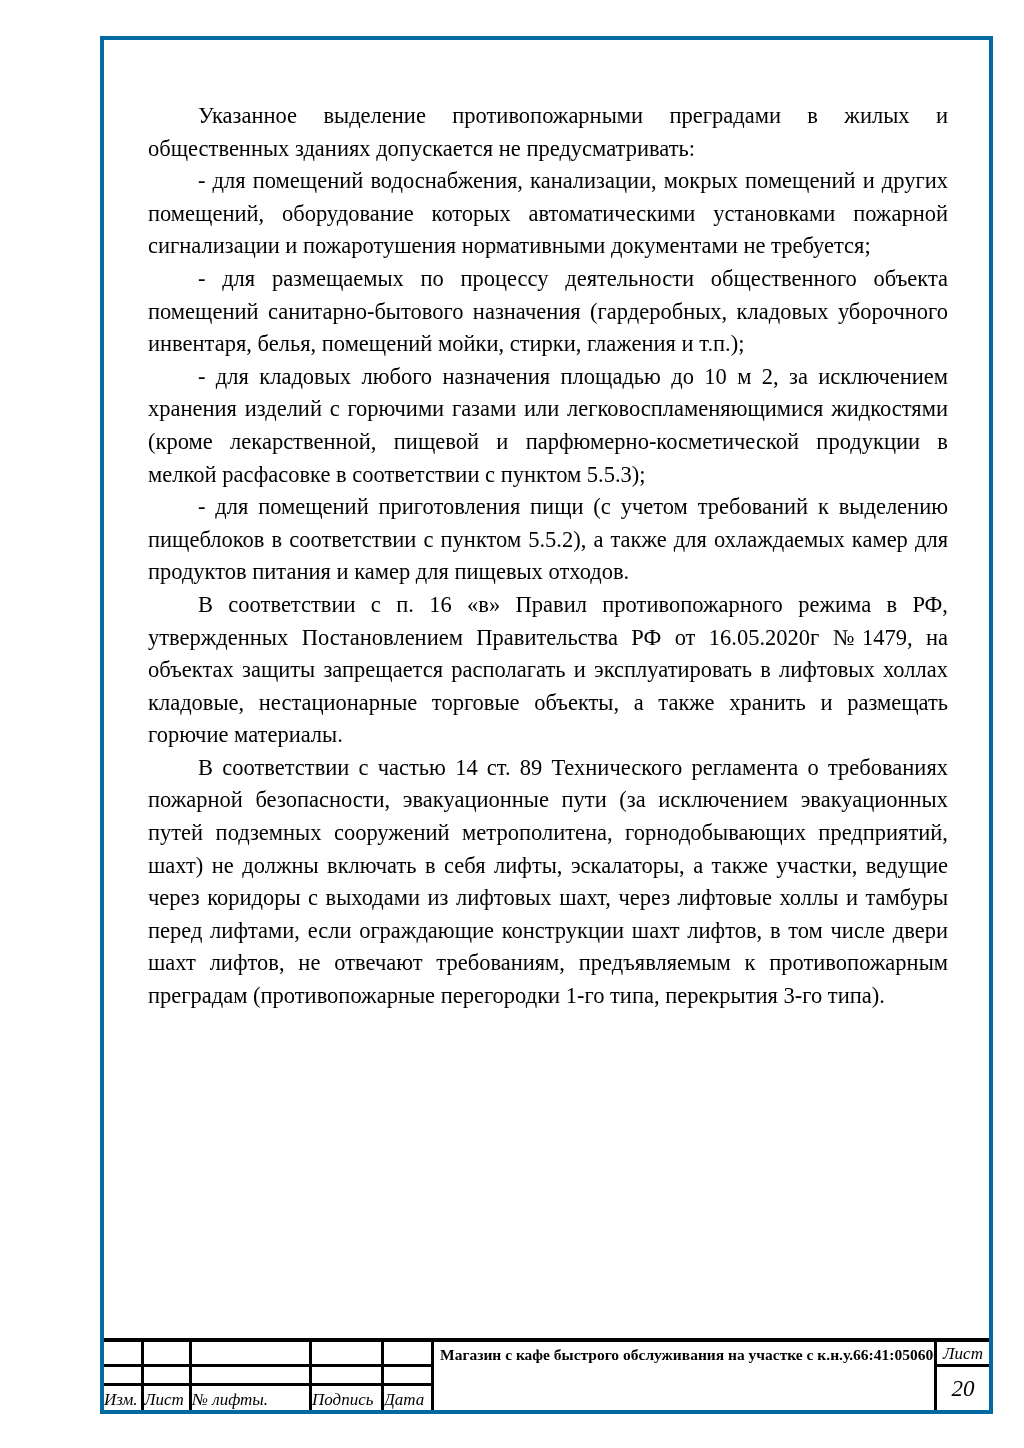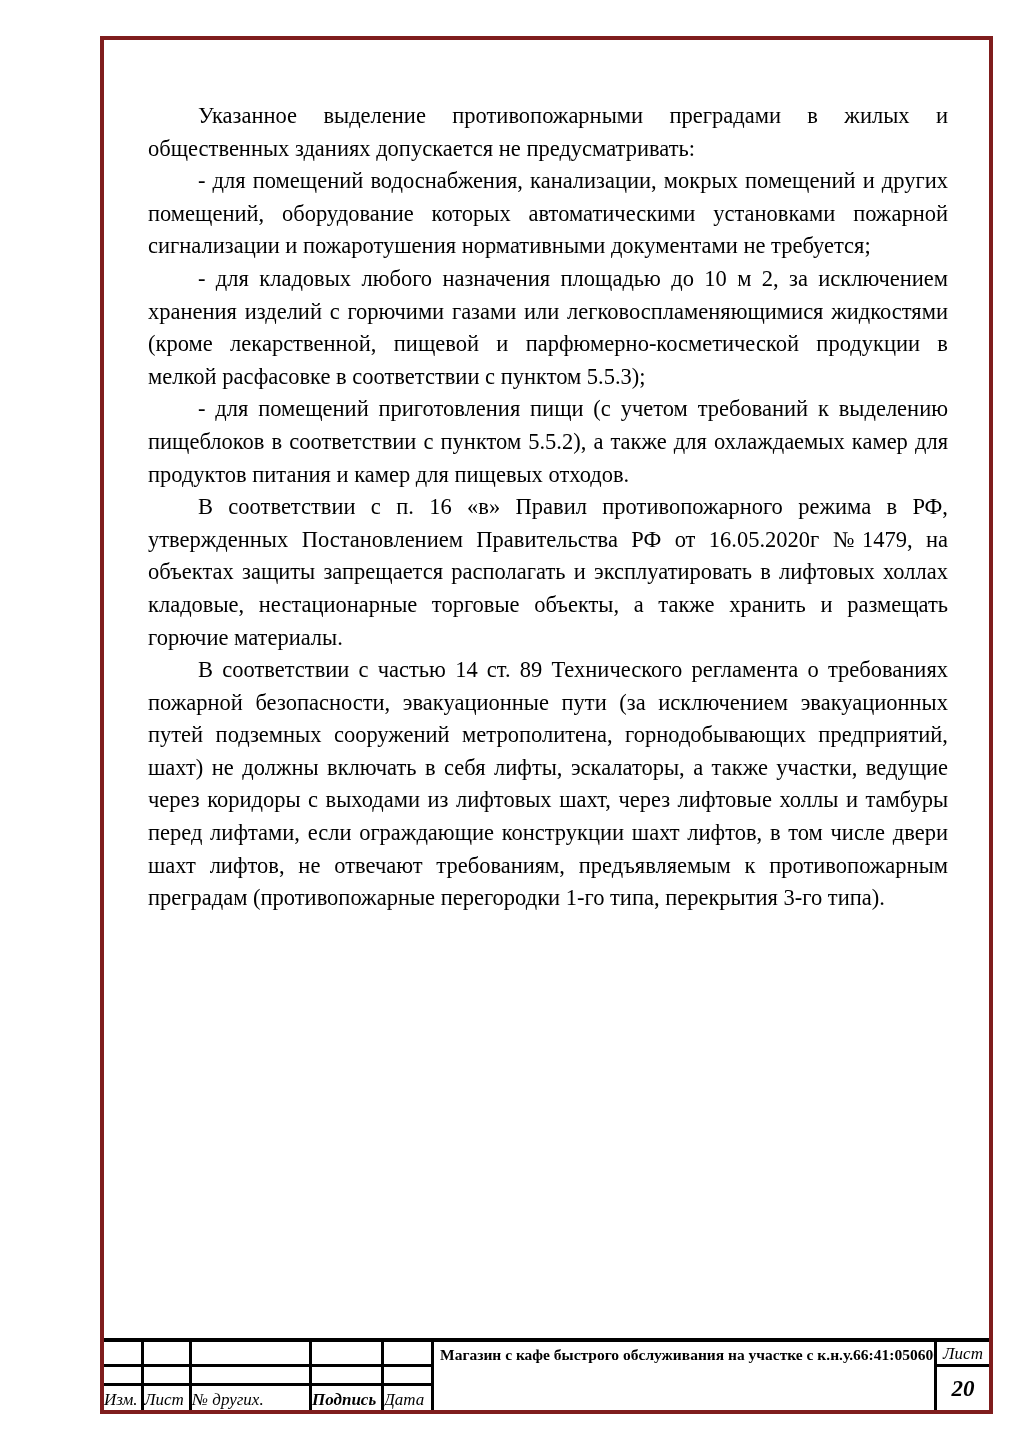--- a/index.html
+++ b/index.html
@@ -12,21 +12,21 @@
   }
   .page {
     position:absolute; left:0; top:0;
     width:1024px; height:1448px;
     background:#ffffff;
   }
   .frame {
     position:absolute;
     left:100px; top:36px;
     width:893px; height:1378px;
-    border:4px solid #7f1d1d;
+    border:4px solid #0369a1;
     background:#ffffff;
   }
   .doc-body {
     position:absolute;
     left:44px; top:60px;
     width:800px;
   }
   .doc-body p {
     font-size:22.5px;
     line-height:32.6px;
@@ -83,32 +83,32 @@
   .stamp .sheet-num {
     grid-column:7; grid-row:2 / span 2;
     border-right:none;
     border-bottom:none;
     font-style:italic;
     font-size:23px;
     text-align:center;
     display:flex;
     align-items:center;
     justify-content:center;
-    font-weight:bold;
   }
 </style>
 </head>
 <body>
 
 <div class="page">
   <div class="frame">
 
     <div class="doc-body">
       <p>Указанное выделение противопожарными преградами в жилых и общественных зданиях допускается не предусматривать:</p>
       <p>- для помещений водоснабжения, канализации, мокрых помещений и других помещений, оборудование которых автоматическими установками пожарной сигнализации и пожаротушения нормативными документами не требуется;</p>
+      <p>- для размещаемых по процессу деятельности общественного объекта помещений санитарно-бытового назначения (гардеробных, кладовых уборочного инвентаря, белья, помещений мойки, стирки, глажения и т.п.);</p>
       <p>- для кладовых любого назначения площадью до 10 м 2, за исключением хранения изделий с горючими газами или легковоспламеняющимися жидкостями (кроме лекарственной, пищевой и парфюмерно-косметической продукции в мелкой расфасовке в соответствии с пунктом 5.5.3);</p>
       <p>- для помещений приготовления пищи (с учетом требований к выделению пищеблоков в соответствии с пунктом 5.5.2), а также для охлаждаемых камер для продуктов питания и камер для пищевых отходов.</p>
       <p>В соответствии с п. 16 «в» Правил противопожарного режима в РФ, утвержденных Постановлением Правительства РФ от 16.05.2020г №1479, на объектах защиты запрещается располагать и эксплуатировать в лифтовых холлах кладовые, нестационарные торговые объекты, а также хранить и размещать горючие материалы.</p>
       <p>В соответствии с частью 14 ст. 89 Технического регламента о требованиях пожарной безопасности, эвакуационные пути (за исключением эвакуационных путей подземных сооружений метрополитена, горнодобывающих предприятий, шахт) не должны включать в себя лифты, эскалаторы, а также участки, ведущие через коридоры с выходами из лифтовых шахт, через лифтовые холлы и тамбуры перед лифтами, если ограждающие конструкции шахт лифтов, в том числе двери шахт лифтов, не отвечают требованиям, предъявляемым к противопожарным преградам (противопожарные перегородки 1-го типа, перекрытия 3-го типа).</p>
     </div>
 
     <div class="stamp">
 
       <div class="cell" style="grid-column:1;grid-row:1;"></div>
       <div class="cell" style="grid-column:2;grid-row:1;"></div>
@@ -117,22 +117,22 @@
       <div class="cell" style="grid-column:5;grid-row:1;"></div>
 
       <div class="cell" style="grid-column:1;grid-row:2;"></div>
       <div class="cell" style="grid-column:2;grid-row:2;"></div>
       <div class="cell" style="grid-column:3;grid-row:2;"></div>
       <div class="cell" style="grid-column:4;grid-row:2;"></div>
       <div class="cell" style="grid-column:5;grid-row:2;"></div>
 
       <div class="cell last-row label" style="grid-column:1;grid-row:3;">Изм.</div>
       <div class="cell last-row label" style="grid-column:2;grid-row:3;">Лист</div>
-      <div class="cell last-row label" style="grid-column:3;grid-row:3;">№ других.</div>
-      <div class="cell last-row label" style="grid-column:4;grid-row:3;font-weight:bold;">Подпись</div>
+      <div class="cell last-row label" style="grid-column:3;grid-row:3;">№ лифты.</div>
+      <div class="cell last-row label" style="grid-column:4;grid-row:3;">Подпись</div>
       <div class="cell last-row label" style="grid-column:5;grid-row:3;">Дата</div>
 
       <div class="cell title-cell">Магазин с кафе быстрого обслуживания на участке с к.н.у.66:41:0506009:74 д.126/2</div>
 
       <div class="cell sheet-head">Лист</div>
       <div class="cell sheet-num">20</div>
     </div>
 
   </div>
 </div>

